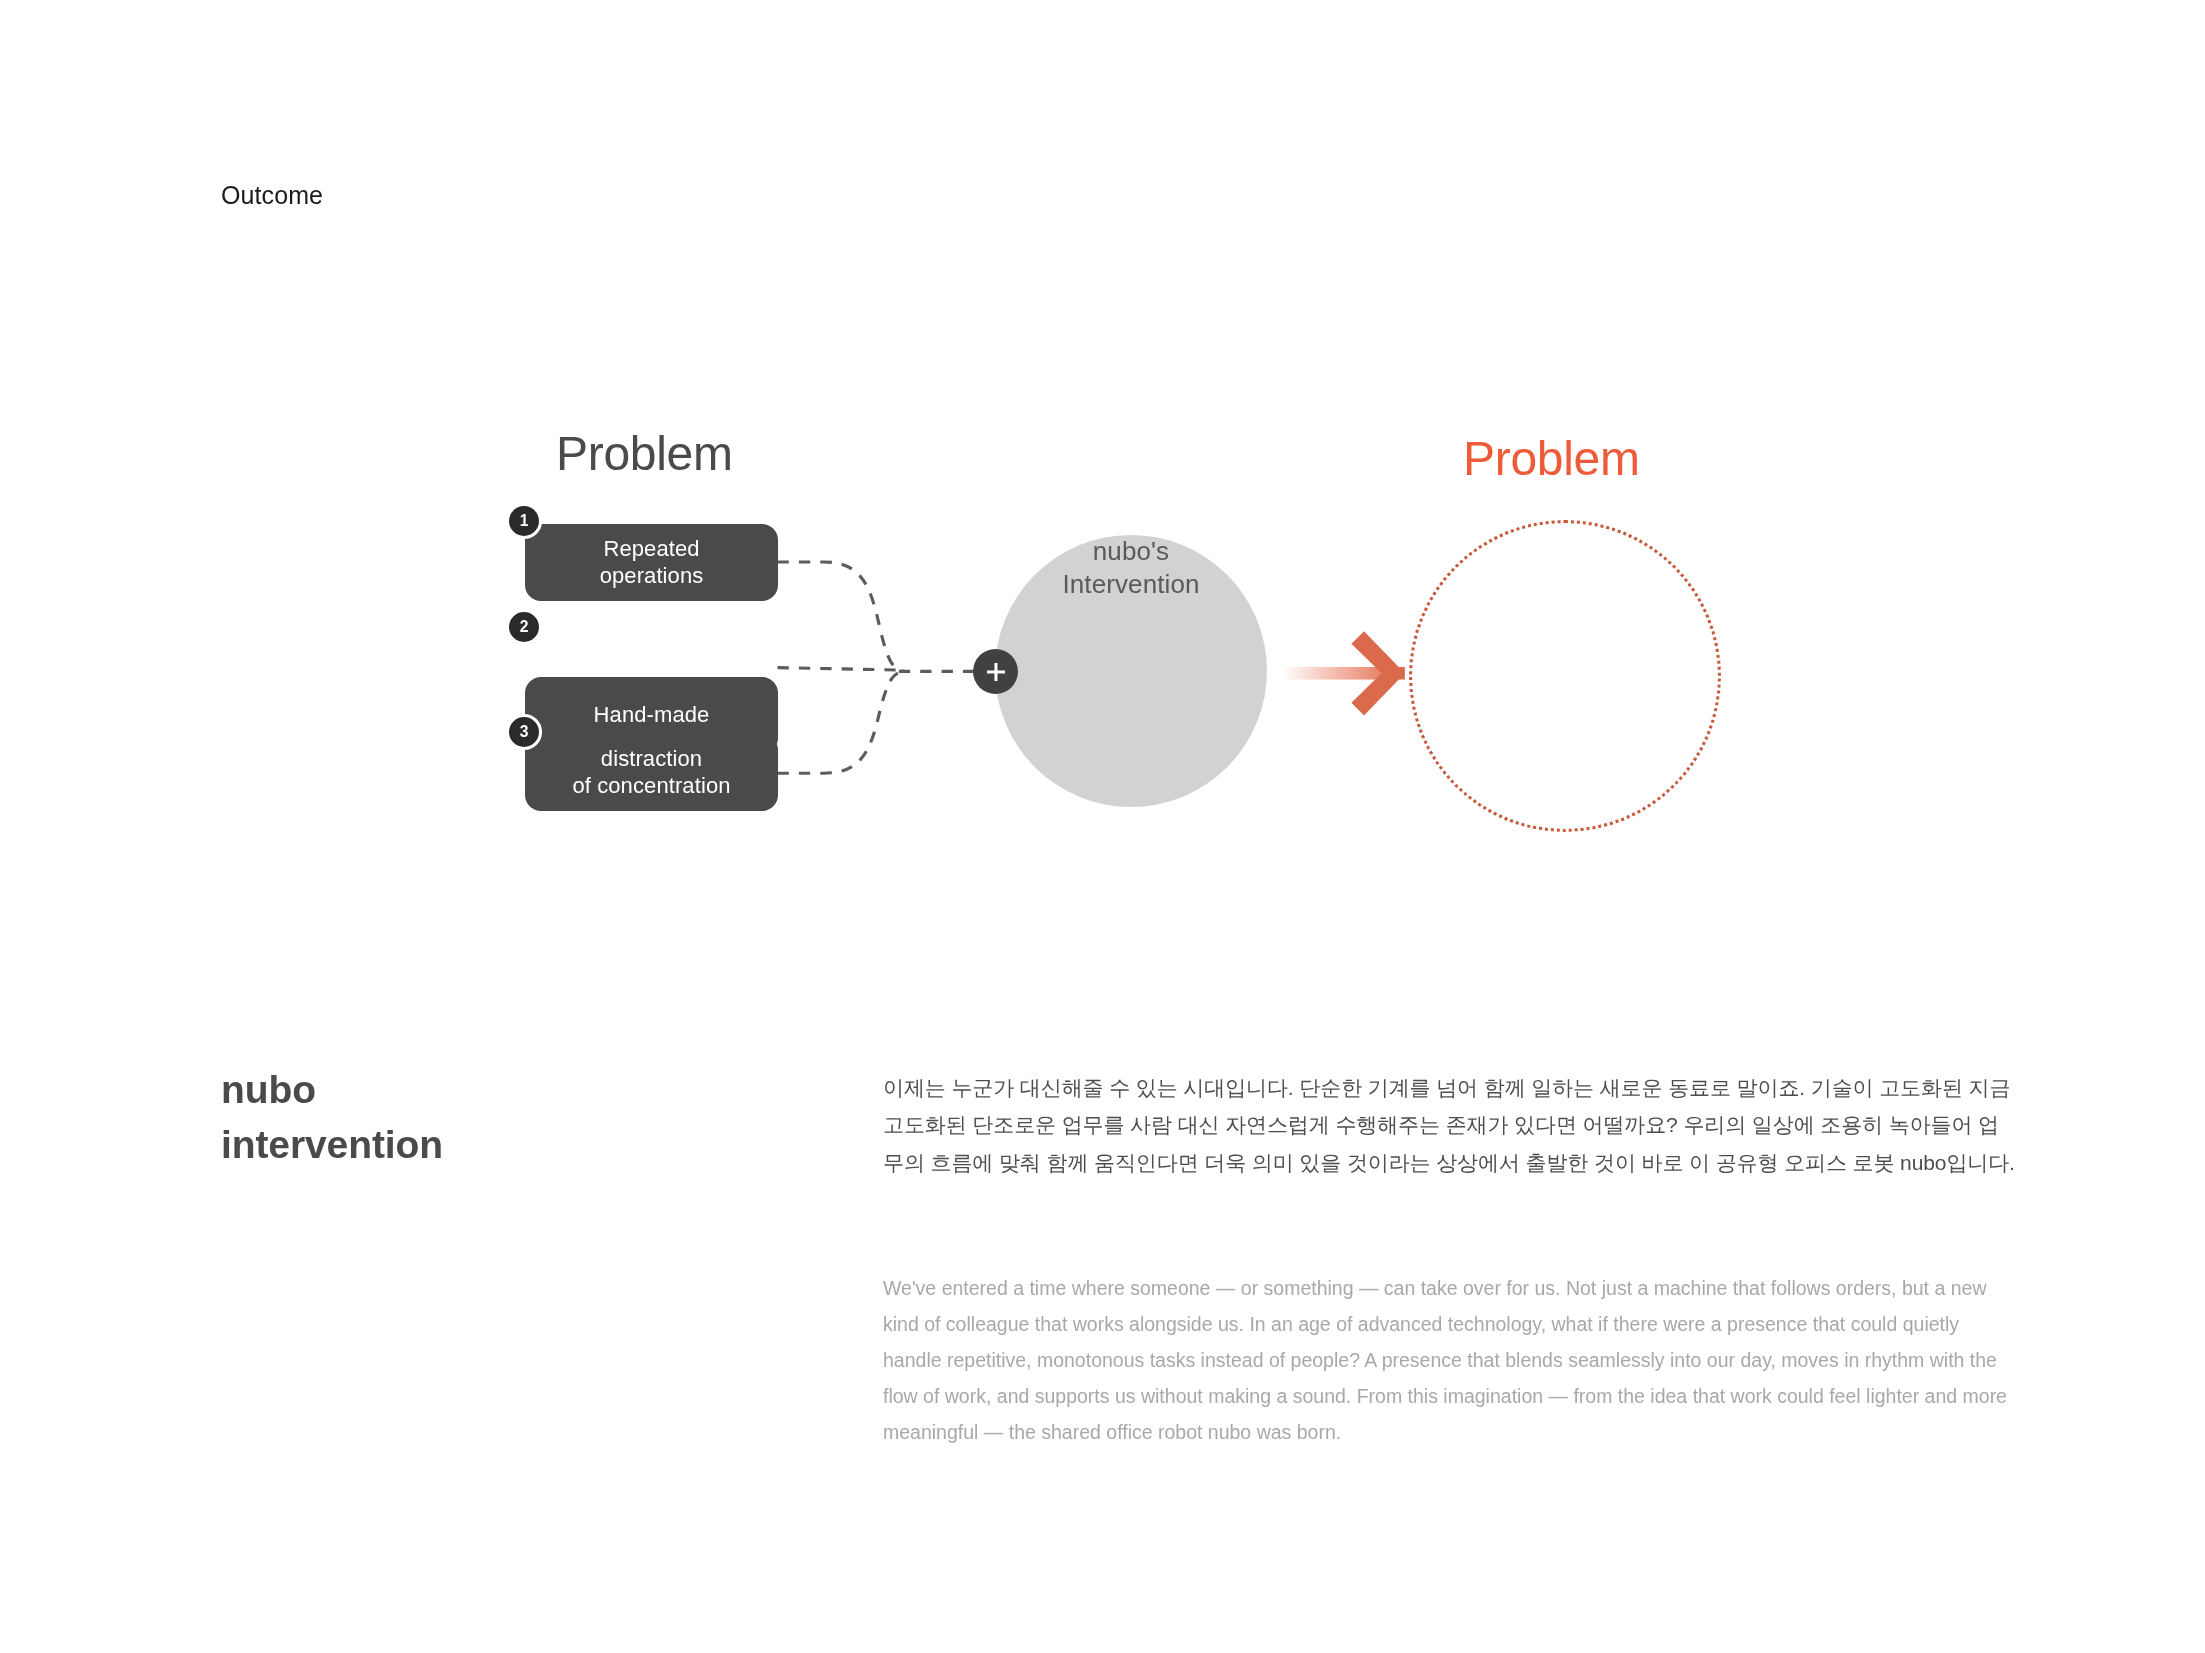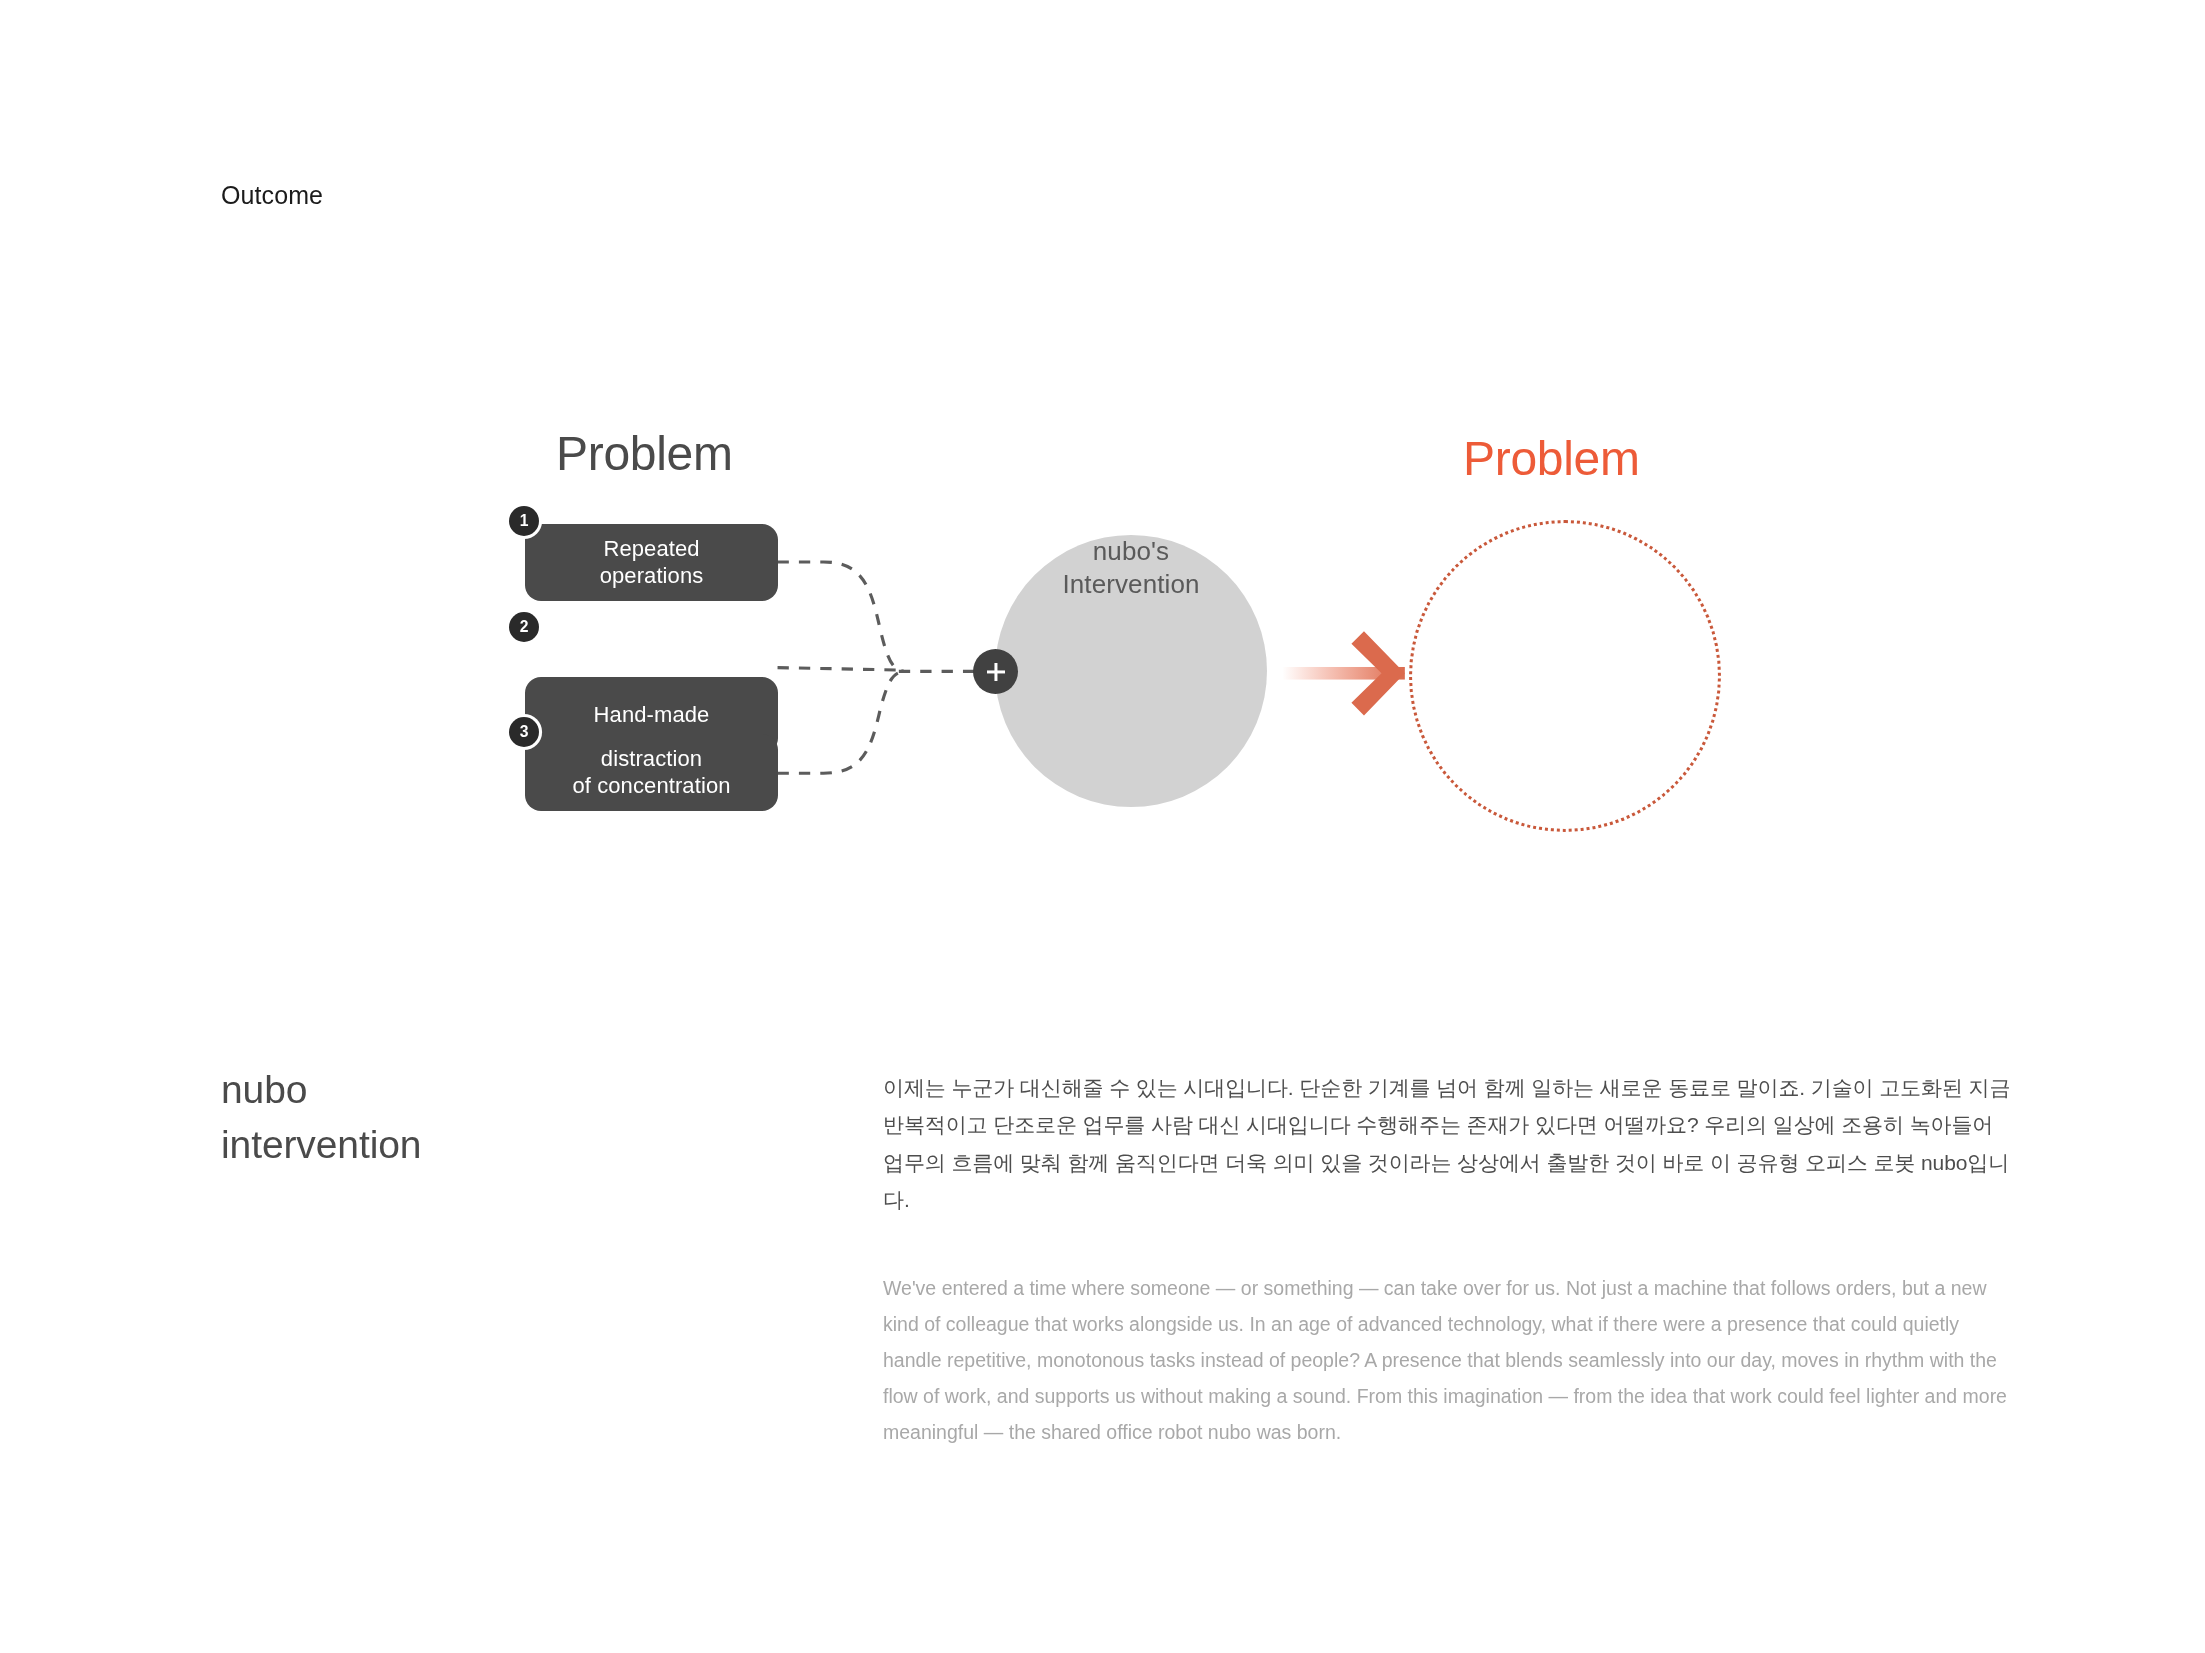--- a/index.html
+++ b/index.html
@@ -177,21 +177,21 @@
     letter-spacing: 0.1px;
     z-index: 3;
   }
 
   
   #bottom-heading {
     position: absolute;
     left: 221px;
     top: 1062px;
     font-size: 39px;
-    font-weight: 400;
+    font-weight: 700;
     color: #4a4a4a;
     line-height: 1.42;
     letter-spacing: -0.1px;
   }
 
   #para-ko {
     position: absolute;
     left: 883px;
     top: 1069px;
     width: 1135px;
@@ -278,18 +278,18 @@
     <div id="orange-ring"></div>
 
 
   </div>
 
   <div id="bottom-heading">
     <span>nubo</span><br>
     <span>intervention</span>
   </div>
 
-  <div id="para-ko">이제는 누군가 대신해줄 수 있는 시대입니다. 단순한 기계를 넘어 함께 일하는 새로운 동료로 말이죠. 기술이 고도화된 지금 반복적이고 단조로운 업무를 사람 대신 시대입니다 수행해주는 존재가 있다면 어떨까요? 우리의 일상에 조용히 녹아들어 업무의 흐름에 맞춰 함께 움직인다면 더욱 의미 있을 것이라는 상상에서 출발한 것이 바로 이 공유형 오피스 로봇 nubo입니다.</div>
+  <div id="para-ko">이제는 누군가 대신해줄 수 있는 시대입니다. 단순한 기계를 넘어 함께 일하는 새로운 동료로 말이죠. 기술이 고도화된 지금 고도화된 단조로운 업무를 사람 대신 자연스럽게 수행해주는 존재가 있다면 어떨까요? 우리의 일상에 조용히 녹아들어 업무의 흐름에 맞춰 함께 움직인다면 더욱 의미 있을 것이라는 상상에서 출발한 것이 바로 이 공유형 오피스 로봇 nubo입니다.</div>
 
   <div id="para-en">We've entered a time where someone — or something — can take over for us. Not just a machine that follows orders, but a new kind of colleague that works alongside us. In an age of advanced technology, what if there were a presence that could quietly handle repetitive, monotonous tasks instead of people? A presence that blends seamlessly into our day, moves in rhythm with the flow of work, and supports us without making a sound. From this imagination — from the idea that work could feel lighter and more meaningful — the shared office robot nubo was born.</div>
 
 </div>
 
 
 </body></html>

